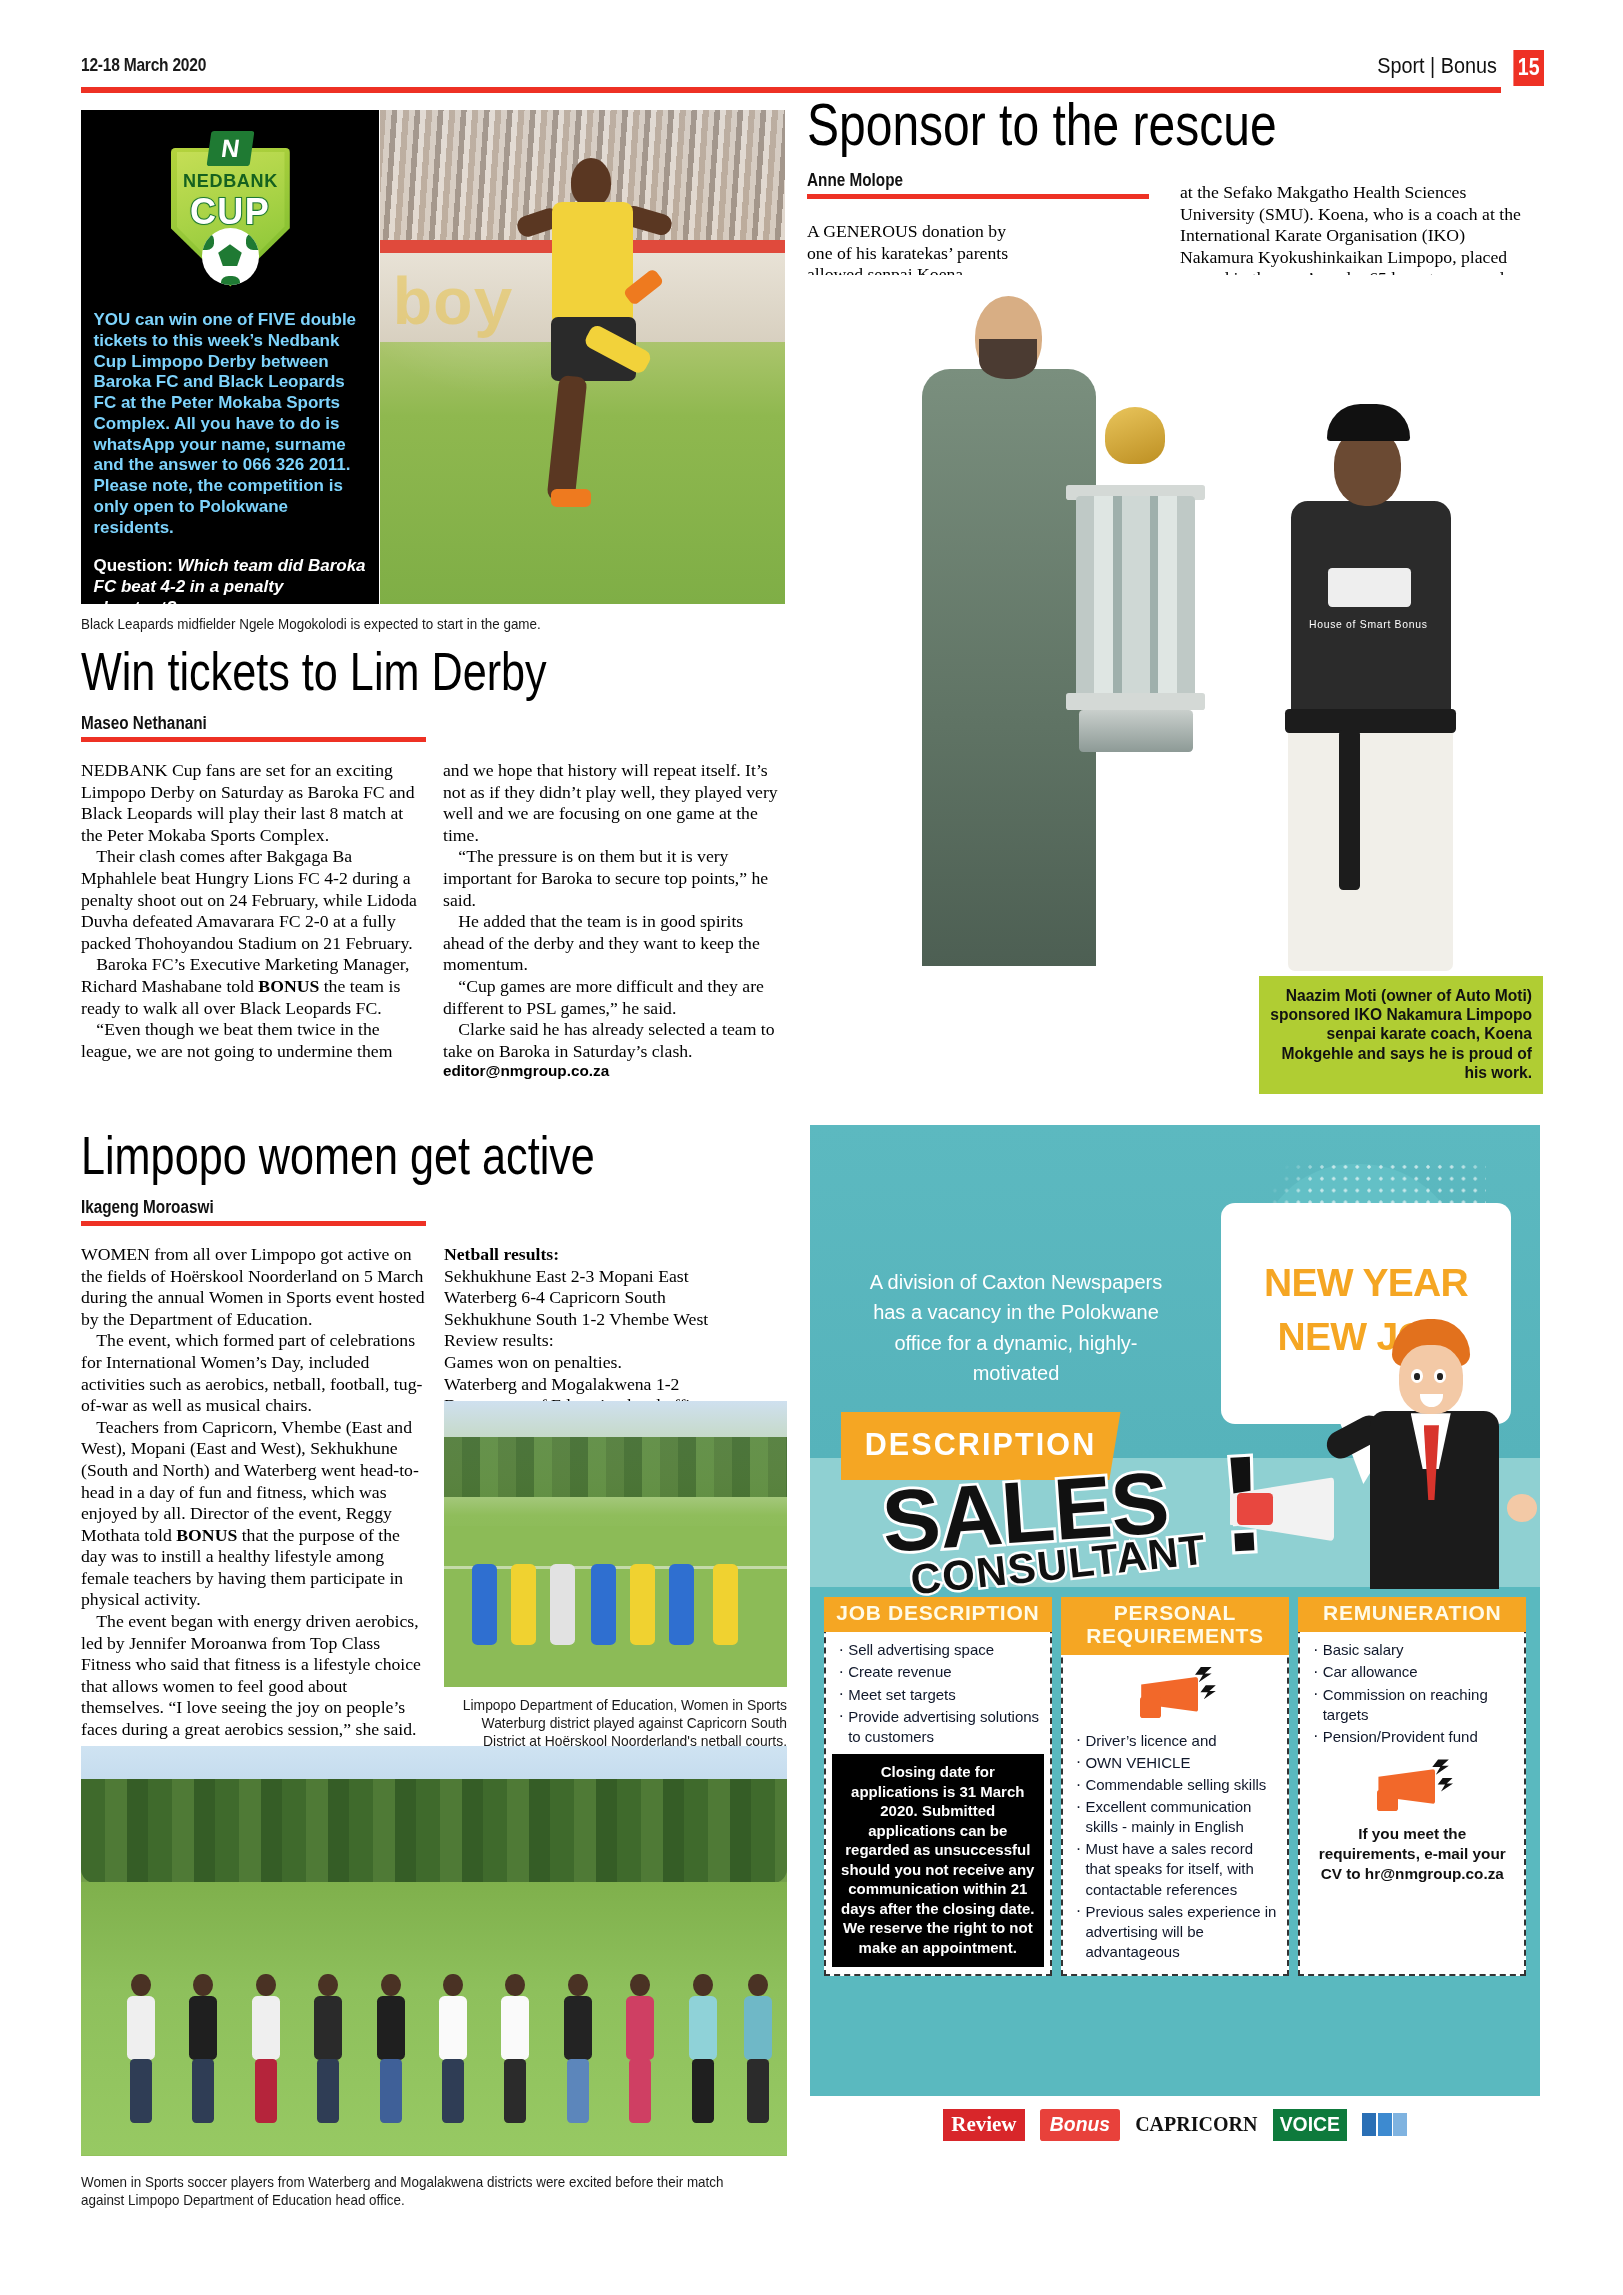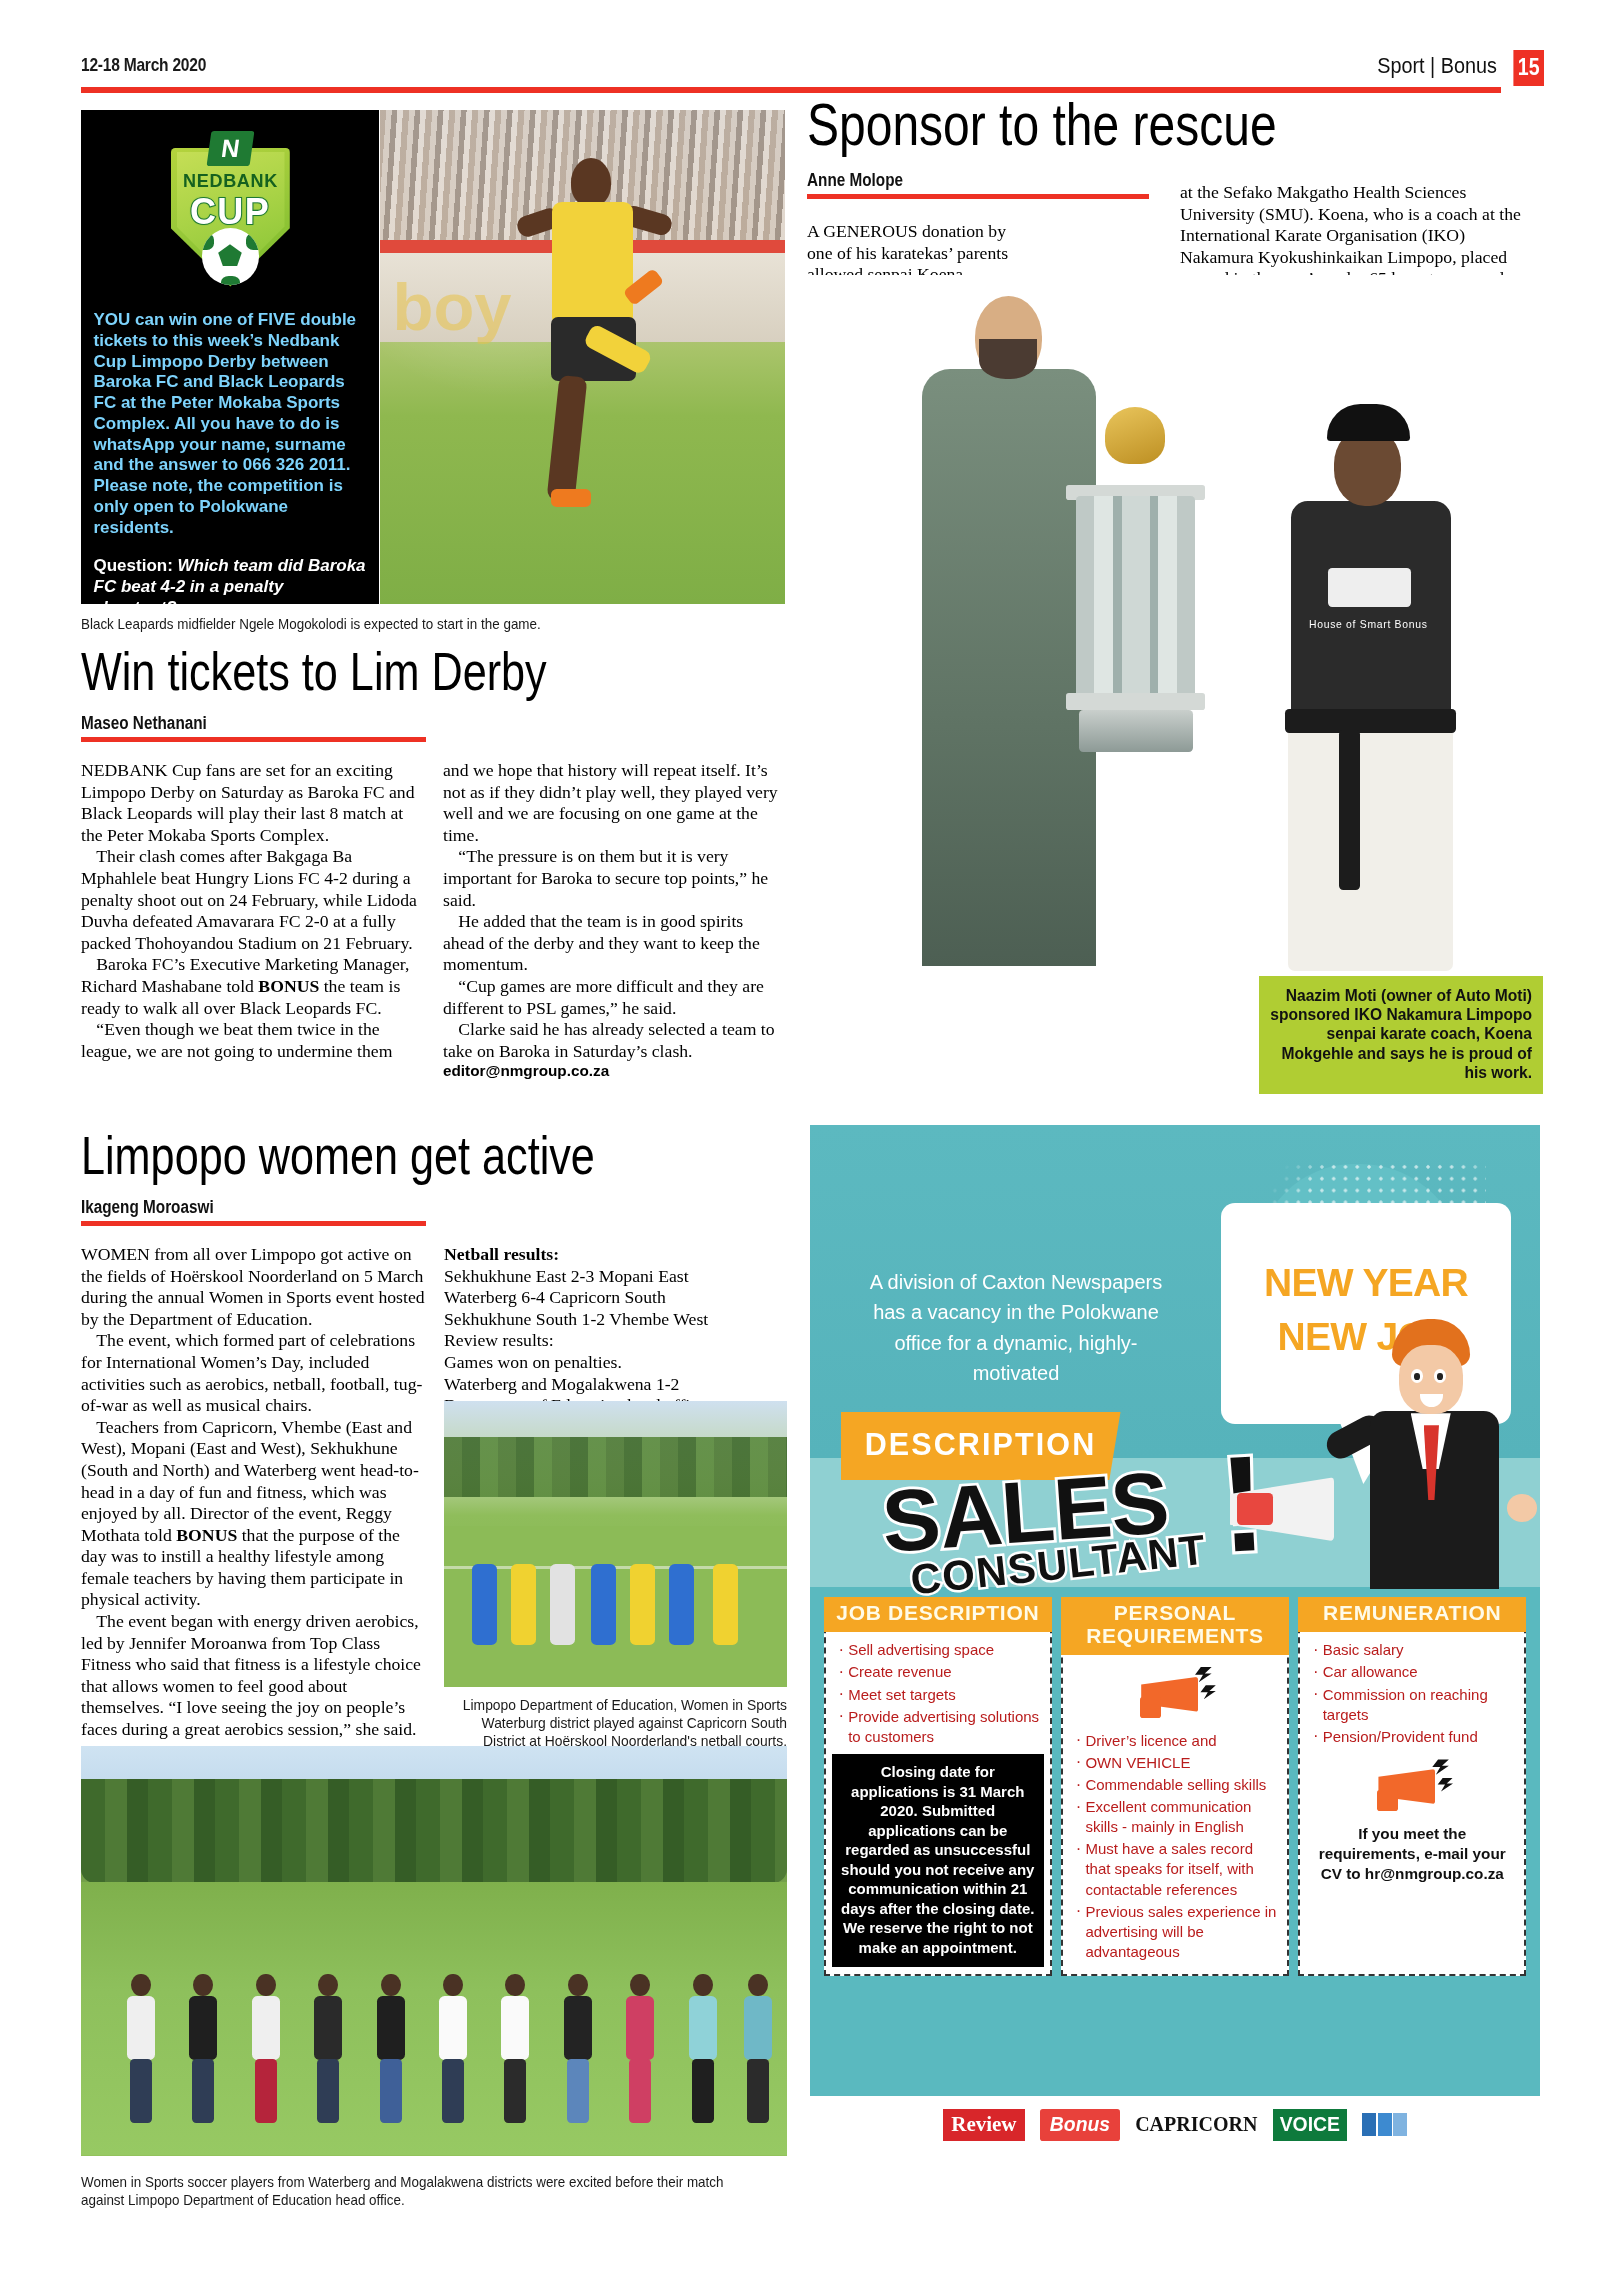--- a/index.html
+++ b/index.html
@@ -133,21 +133,21 @@
     opacity:0.85;
   }
   .ph-soccer .railing {
     position:absolute; left:0; top:130px; width:100%; height:12.5px; background:#e04a3c;
   }
   .ph-soccer .advboard {
     position:absolute; left:0; top:143px; width:100%; height:89px;
     background: linear-gradient(180deg,#e8e2d6,#d8d0c0);
   }
   .ph-soccer .advboard span{
-    position:absolute; left:12.5px; top:15.3px; font-family:Liberation Sans, sans-serif;
+    position:absolute; left:12.5px; top:15.3px; font-family:Liberation Mono, monospace;
     font-size:67px; color:#e8c34a; font-weight:700; opacity:.55;
   }
   .player { position:absolute; left:104px; top:42px; width:208px; height:389px; }
   .player .head { position:absolute; left:87px; top:5.6px; width:40px; height:49px; background:#5a3722; border-radius:50% 50% 45% 45%; }
   .player .torso { position:absolute; left:68px; top:50px; width:81px; height:122px; background:#f2d23a; border-radius:9.7px 9.7px 7px 7px; }
   .player .armL { position:absolute; left:33px; top:60px; width:43px; height:21px; background:#5a3722; border-radius:9.7px; transform: rotate(-18deg); }
   .player .armR { position:absolute; left:139px; top:58px; width:49px; height:21px; background:#5a3722; border-radius:9.7px; transform: rotate(16deg); }
   .player .shorts { position:absolute; left:67px; top:165px; width:85px; height:64px; background:#2a2a2a; border-radius:7px; }
   .player .legL { position:absolute; left:69px; top:224px; width:28px; height:125px; background:#5a3722; border-radius:9.7px; transform: rotate(6deg);}
   .player .sockR { position:absolute; left:122px; top:164px; width:23.6px; height:67px; background:#f2d23a; border-radius:8.3px; transform: rotate(-62deg); }
@@ -316,21 +316,21 @@
   .cards { display:flex; gap:9.7px; }
   .card { width:229px; background:#fff; border:2.1px dashed #333; position:relative; }
   .card-hd {
     background:#f5a623; color:#fffbe8; text-align:center;
     font-family:"Liberation Sans", sans-serif; font-weight:700; font-size:21px;
     padding:5.6px 2.8px 7px; line-height:1.08; letter-spacing:0.7px;
     margin:-2.1px -2.1px 0;
   }
   .card ul { margin:8.3px 0 7px; padding:0 7px 0 12.5px; list-style:none; }
   .card li {
-    font-family:"Liberation Sans", sans-serif; font-size:15px; line-height:1.34; color:#b91c1c;
+    font-family:"Liberation Sans", sans-serif; font-size:15px; line-height:1.34; color:#0f172a;
     margin-bottom:2.1px; padding-left:9.7px; position:relative;
   }
   .card li::before { content:"·"; position:absolute; left:0; top:-1.4px; font-size:16.7px; }
   .closing {
     background:#000; color:#fff; margin:0 5.6px 7px; padding:8.3px 7px 9.7px;
     font-family:"Liberation Sans", sans-serif; font-weight:700; font-size:15px;
     text-align:center; line-height:1.3;
   }
   .mega-icon { width:76px; height:58px; margin:9.7px auto 4.2px; position:relative; }
   .mega-icon .cone { position:absolute; left:4.2px; top:12.5px; width:57px; height:35px; background:#f2682a; clip-path: polygon(0 22%, 100% 0, 100% 100%, 0 78%); border-radius:2.8px; }

